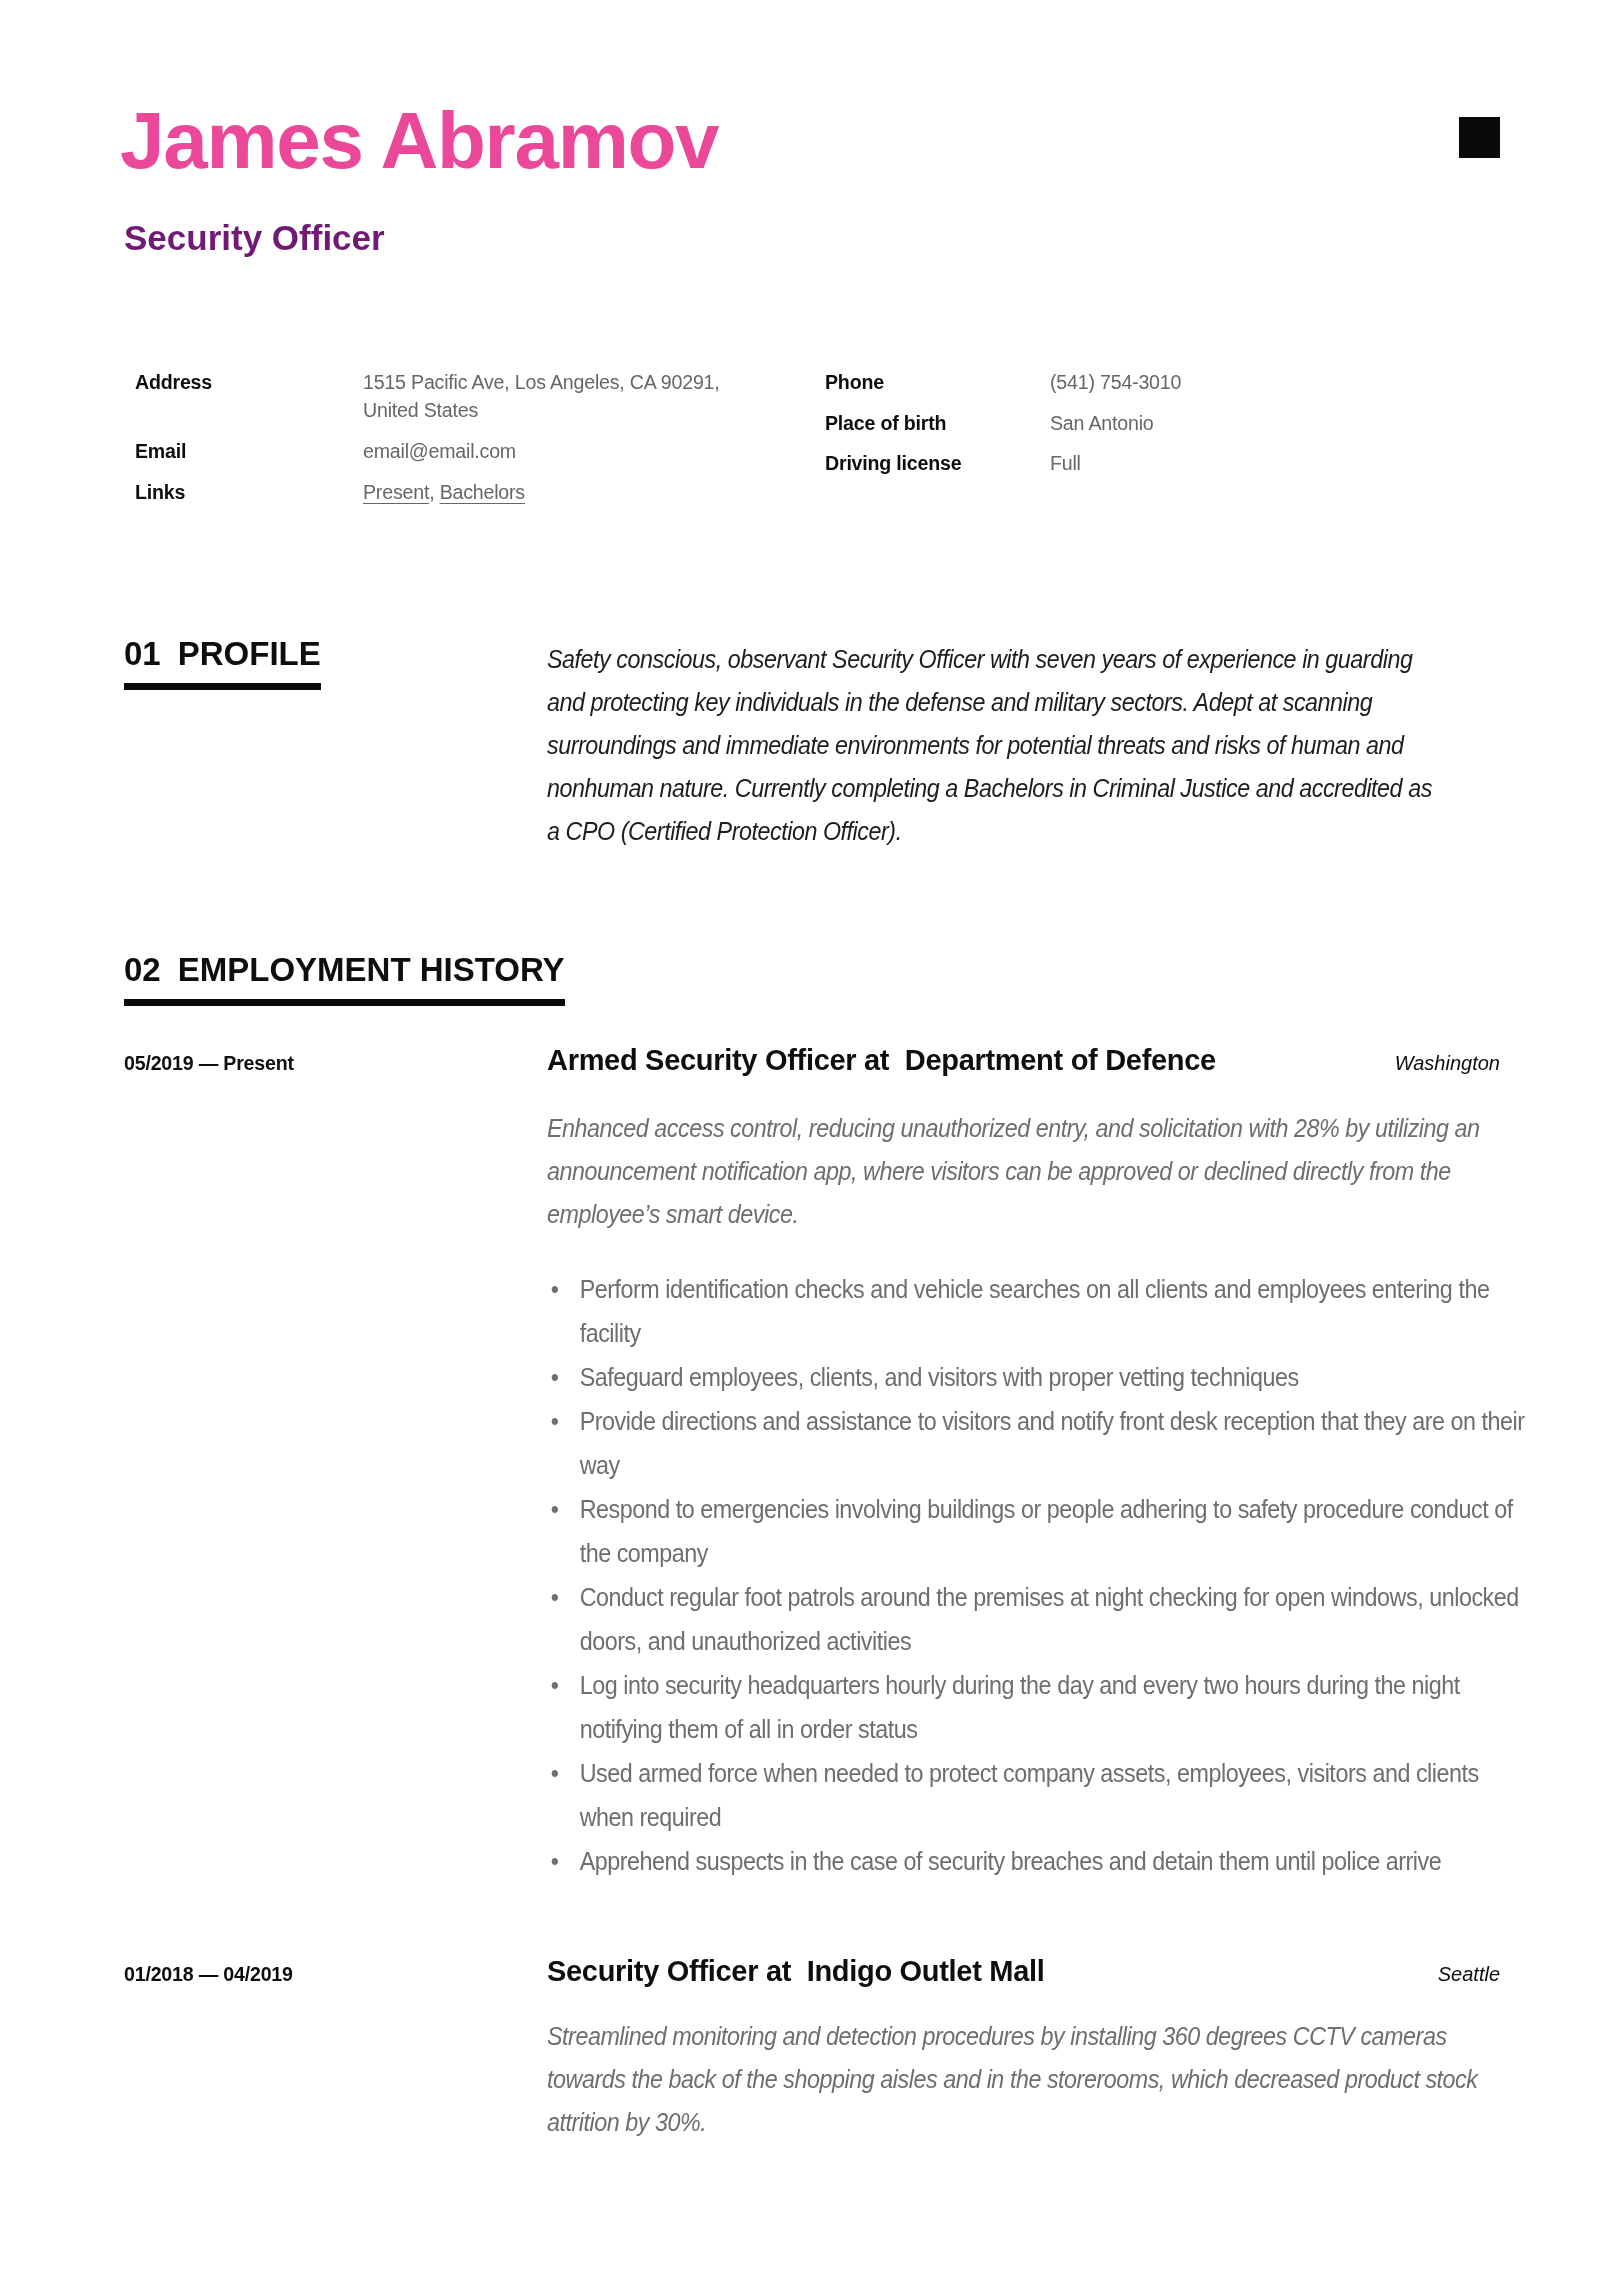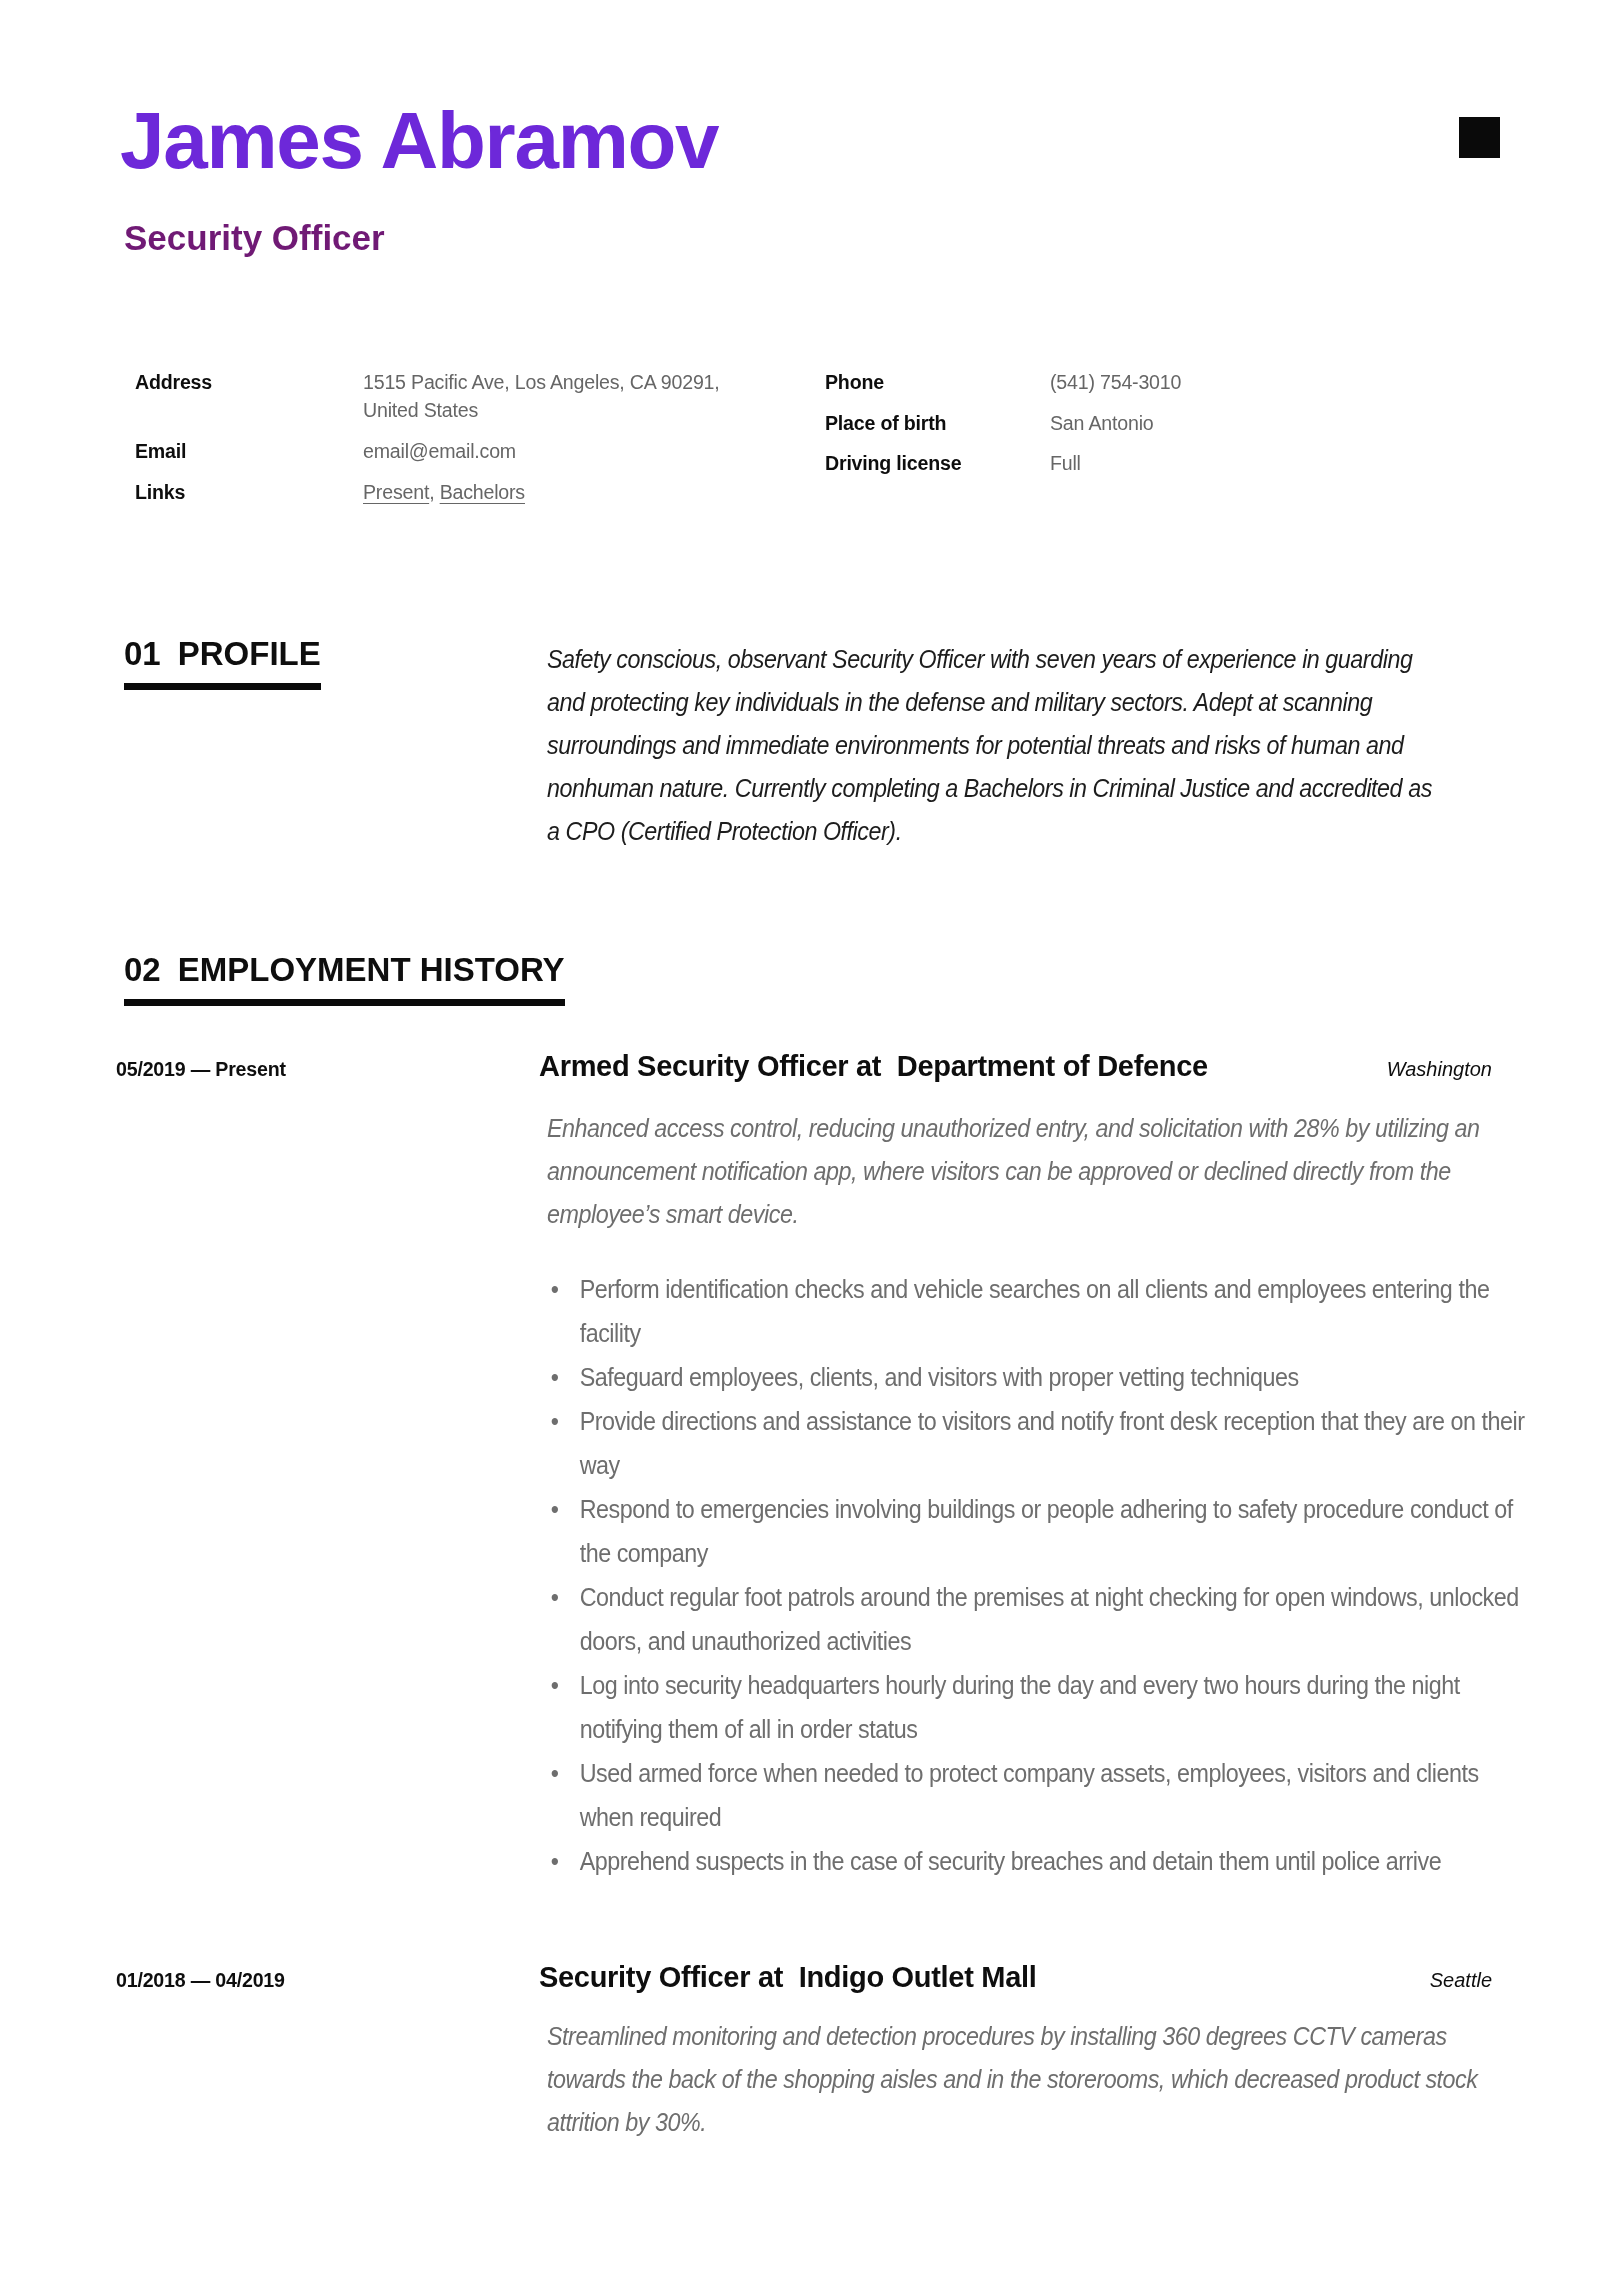--- a/index.html
+++ b/index.html
@@ -8,21 +8,21 @@
     width:1623px; height:2295px; position:relative; overflow:hidden;
     font-family:"Liberation Sans","DejaVu Sans",sans-serif;
     color:#0e0e0e;
   }
   .page { position:absolute; inset:0; }
 
   
   .name {
     position:absolute; left:120px; top:101px;
     font-size:80px; font-weight:bold; line-height:1; letter-spacing:-1.3px;
-    color:#6d28d9; white-space:nowrap;
+    color:#ec4899; white-space:nowrap;
   }
   .subtitle {
     position:absolute; left:124px; top:217px;
     font-size:35px; font-weight:bold; line-height:1.2; color:#701a75;
   }
   .accent-square {
     position:absolute; left:1459px; top:117px; width:41px; height:41px;
     background:#0a0a0a;
   }
 
@@ -53,21 +53,21 @@
   .profile-text {
     width:1021px; margin-top:2.6px;
     transform:scaleX(0.9327); transform-origin:left top;
     font-style:italic; font-size:25px; line-height:43px;
     letter-spacing:-0.5px; color:#1d1d1d;
   }
 
   .section-employment { position:absolute; left:124px; top:951px; }
 
   
-  .job-header { position:absolute; width:1376px; left:116px; display:flex; align-items:baseline;margin-top:6px; }
+  .job-header { position:absolute; width:1376px; left:124px; display:flex; align-items:baseline; }
   .job-header.j1 { top:1043px; }
   .job-header.j2 { top:1954px; }
   .job-dates { width:423px; flex:none; font-size:19.6px; font-weight:bold; color:#0e0e0e; letter-spacing:-0.2px; }
   .job-title { font-size:29px; font-weight:bold; color:#0e0e0e; letter-spacing:-0.3px; line-height:1.2; white-space:pre-wrap; }
   .job-location { margin-left:auto; font-style:italic; font-size:20px; color:#0e0e0e; }
 
   .job-summary {
     position:absolute; left:547px; width:1021px;
     transform:scaleX(0.9327); transform-origin:left top;
     font-style:italic; font-size:25px; line-height:43px;

